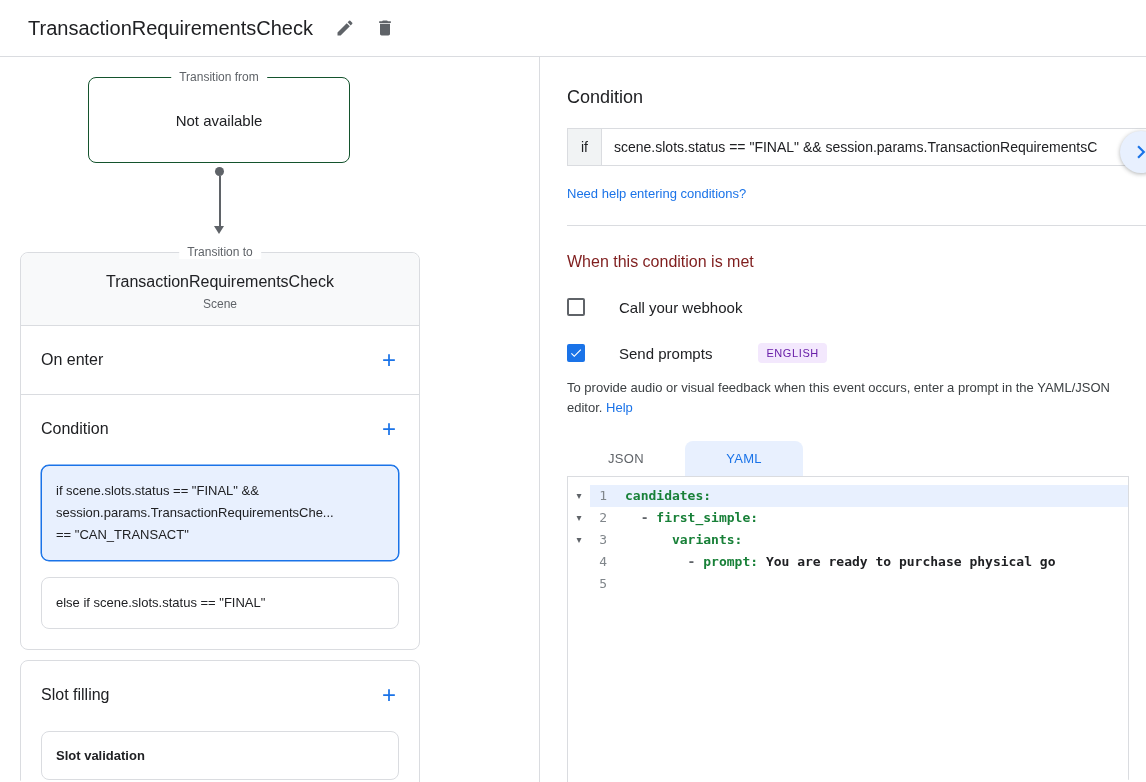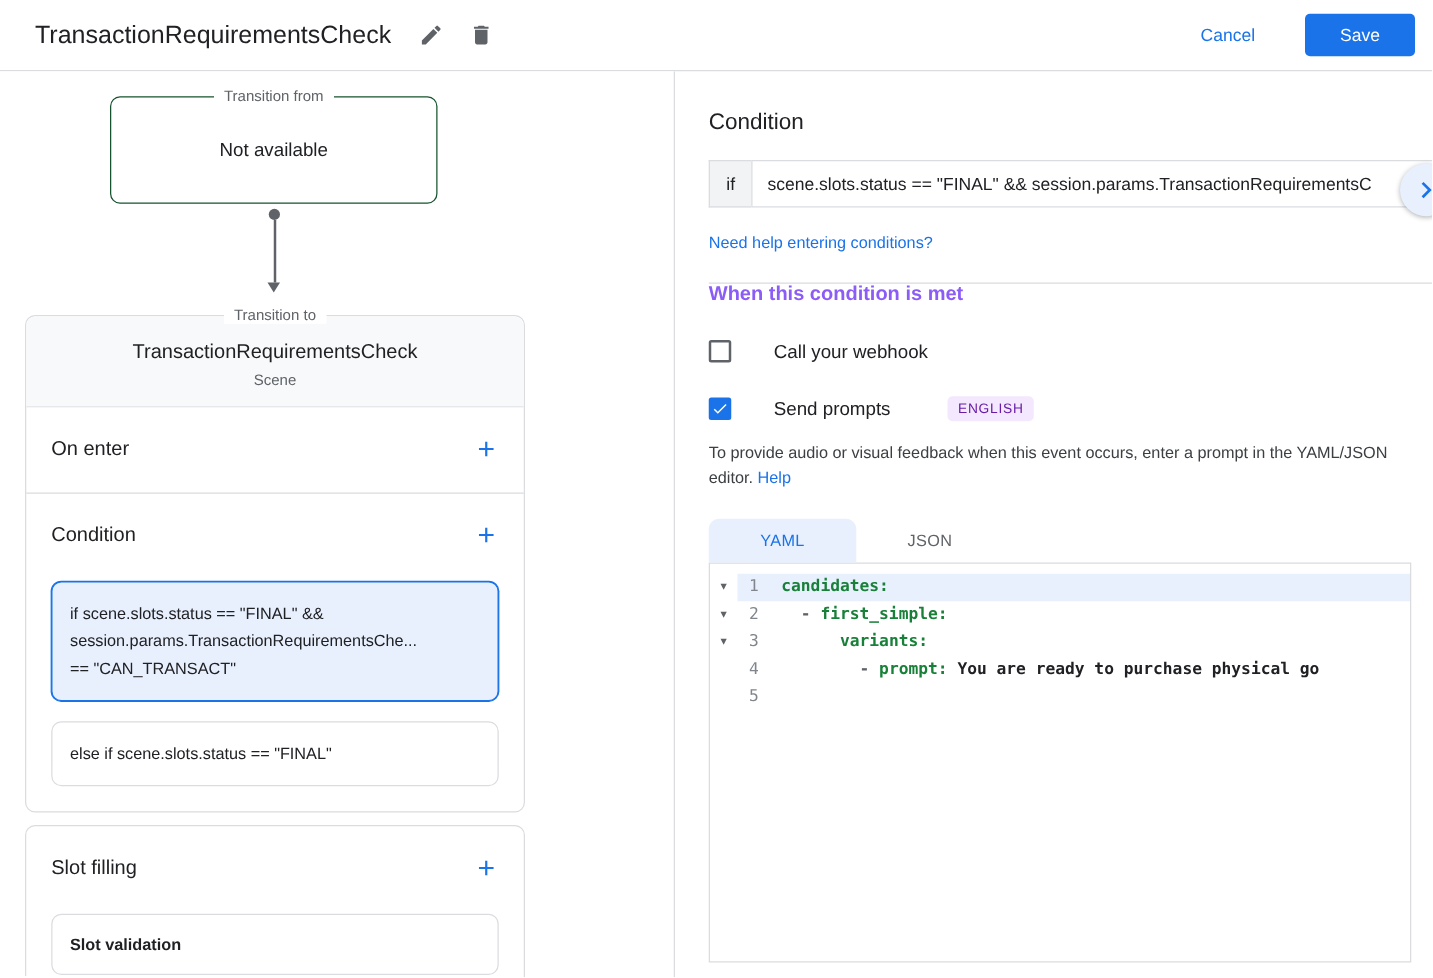--- a/index.html
+++ b/index.html
@@ -47,21 +47,21 @@
 
   
   .r-title { font-size:18px; color:#202124; padding-top:30px; }
   .expand-btn { position:absolute; top:74px; right:-16px; width:42px; height:42px; border-radius:50%; border:none; background:#e8f0fe; box-shadow:0 1px 4px rgba(60,64,67,.4); cursor:pointer; display:flex; align-items:center; justify-content:center; }
   .expand-btn svg { fill:#1a73e8; }
   .if-row { display:flex; margin-top:20px; margin-right:-6px; height:38px; }
   .if-chip { width:34px; background:#f1f3f4; border:1px solid #dadce0; border-right:none; display:flex; align-items:center; justify-content:center; font-size:14px; color:#202124; }
   .if-input { flex:1; border:1px solid #dadce0; background:#fff; font-size:14px; color:#202124; padding:0 12px; font-family:"Liberation Sans", sans-serif; outline:none; white-space:nowrap; overflow:hidden; }
   .help-link { display:inline-block; margin-top:20px; font-size:13px; color:#1a73e8; text-decoration:none; cursor:pointer; }
   .r-divider { border:none; border-top:1px solid #dadce0; margin:23px 0 0; }
-  .when-title { font-size:16px; font-weight:700; color:#8b5cf6; }
+  .when-title { font-size:16px; font-weight:400; color:#7f1d1d; margin-top:27px; }
   .check-row { display:flex; align-items:center; gap:34px; margin-top:27px; }
   .checkbox { width:18px; height:18px; border:2px solid #5f6368; border-radius:2px; background:#fff; cursor:pointer; flex:none; display:flex; align-items:center; justify-content:center; }
   .checkbox.checked { background:#1a73e8; border-color:#1a73e8; }
   .checkbox svg { fill:#fff; }
   .check-label { font-size:15px; font-weight:500; color:#202124; }
   .lang-badge { margin-left:12px; background:#f3e8fd; color:#681da8; font-size:11px; font-weight:500; letter-spacing:.6px; padding:4px 8px; border-radius:4px; }
   .desc { margin-top:15px; font-size:13px; line-height:20px; color:#3c4043; max-width:575px; }
   .desc a { color:#1a73e8; text-decoration:none; cursor:pointer; }
 
   .tabbar { display:flex; margin-top:23px; }
@@ -95,24 +95,20 @@
         </span>
       </button>
       <button class="icon-btn">
         <span style="display:flex;">
           <svg width="20" height="20" viewBox="0 0 24 24">
               <path d="M6 19c0 1.1.9 2 2 2h8c1.1 0 2-.9 2-2V7H6v12zM19 4h-3.5l-1-1h-5l-1 1H5v2h14V4z"></path>
             </svg>
         </span>
       </button>
     </div>
-    <div class="topbar-right">
-      <button class="cancel-link">Cancel</button>
-      <button class="save-btn">Save</button>
-    </div>
   </div>
 
   <div class="main">
 
     <div class="pane-left">
 
       <div class="trans-area">
         <div class="trans-from">
           <span class="float-label">Transition from</span>
           <span class="val">Not available</span>
@@ -200,22 +196,22 @@
         <div class="check-label">Send prompts</div>
         <span class="lang-badge">ENGLISH</span>
       </div>
 
       <div class="desc">
         <span>To provide audio or visual feedback when this event occurs, enter a prompt in the YAML/JSON editor.</span>
         <a>Help</a>
       </div>
 
       <div class="tabbar">
+        <button class="tab">JSON</button>
         <button class="tab active">YAML</button>
-        <button class="tab">JSON</button>
       </div>
 
       <div class="editor">
         <div>
             <div class="ed-row">
               <span class="ed-fold">▾</span>
               <div class="ed-main hl">
                 <span class="ed-num">1</span>
                 <span class="ed-code"><span class="tok-key">candidates:</span></span>
               </div>

